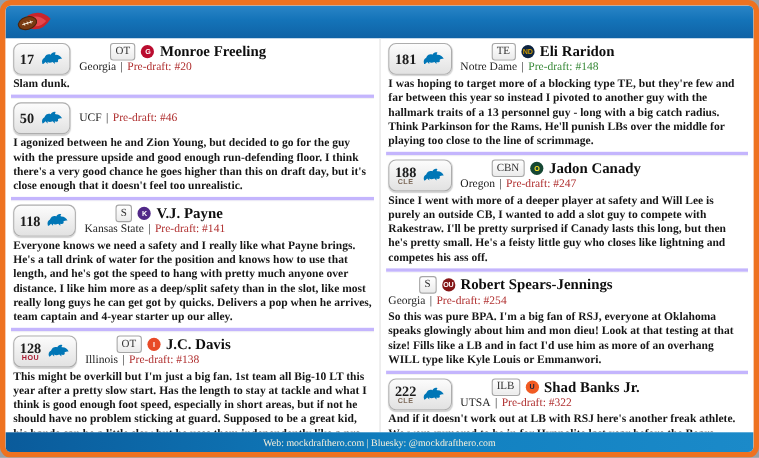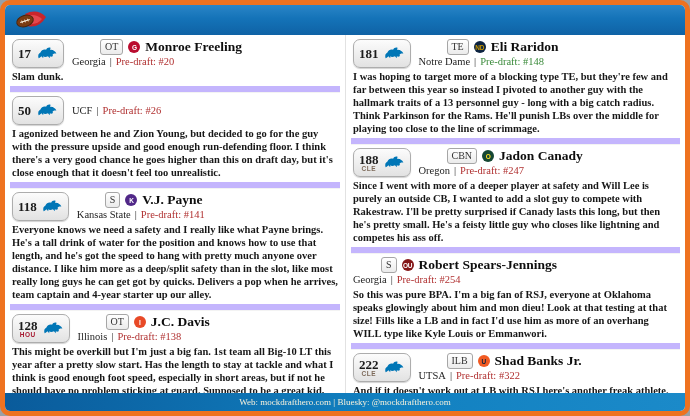--- a/index.html
+++ b/index.html
@@ -15,21 +15,21 @@
     padding:0 10px;background:linear-gradient(180deg,#2a85c7 0%,#1473b8 45%,#0f62a5 100%);
   }
   .hero-ic{width:34px;height:24px;flex:0 0 34px;}
   .hdr-title{font-size:15px;font-weight:bold;color:#142740;line-height:1.05;}
   .hdr-sub{font-size:8.5px;font-weight:bold;color:#fdf6e3;line-height:1.2;margin-top:28px;}
   
   .main{flex:1 1 auto;display:flex;background:#fff;overflow:hidden;}
   .col{width:50%;box-sizing:border-box;padding:0 5px;}
   .col-right{border-left:1px solid #e2e2e2;}
   .card{padding:4px 2px 3px 2px;}
-  .card+.card{border-top:6px solid #c4b5fd;box-shadow:inset 0 1px 0 #f3f3f3;}
+  .card+.card{border-top:3px solid #c4b5fd;box-shadow:inset 0 1px 0 #f3f3f3;}
   .card-head{display:flex;gap:8px;margin-bottom:2px;}
   .pick-badge{
     min-width:52px;height:29px;flex:0 0 auto;box-sizing:border-box;
     border:1px solid #adadad;border-radius:7px;
     background:linear-gradient(180deg,#fcfcfc,#e2e2e2);
     box-shadow:0 1px 1px rgba(0,0,0,.18);
     display:flex;align-items:center;justify-content:space-between;
     padding:0 5px;gap:4px;
   }
   .pick-left{display:flex;flex-direction:column;align-items:center;line-height:1;}
@@ -126,21 +126,21 @@
             <span class="lion">
                 <svg viewBox="0 0 22 16">
                   <path fill="#0076b6" d="M2 13 C1 10 2 8 4 7 C5 4 8 3 10 4 C11 2 13 1 15 2 C14 3 14 4 15 4 C18 4 20 6 21 8 C19 8 18 8 17 9 C18 11 16 12 14 11 L14 13 L12 11 C10 12 8 12 7 11 L7 13 L5 11 C4 12 3 13 2 13 Z"></path>
                 </svg>
               </span>
           </div>
           <div class="head-right">
             <div class="college-row">
               <span>UCF</span>
               <span>|</span>
-              <span style="color: rgb(176, 48, 48);">Pre-draft: #26</span>
+              <span style="color: rgb(176, 48, 48);">Pre-draft: #46</span>
             </div>
           </div>
         </div>
         <div class="comment">I agonized between he and Zion Young, but decided to go for the guy with the pressure upside and good enough run-defending floor. I think there's a very good chance he goes higher than this on draft day, but it's close enough that it doesn't feel too unrealistic.</div>
       </div>
 
       <div class="card">
         <div class="card-head">
           <div class="pick-badge">
             <div class="pick-left">

